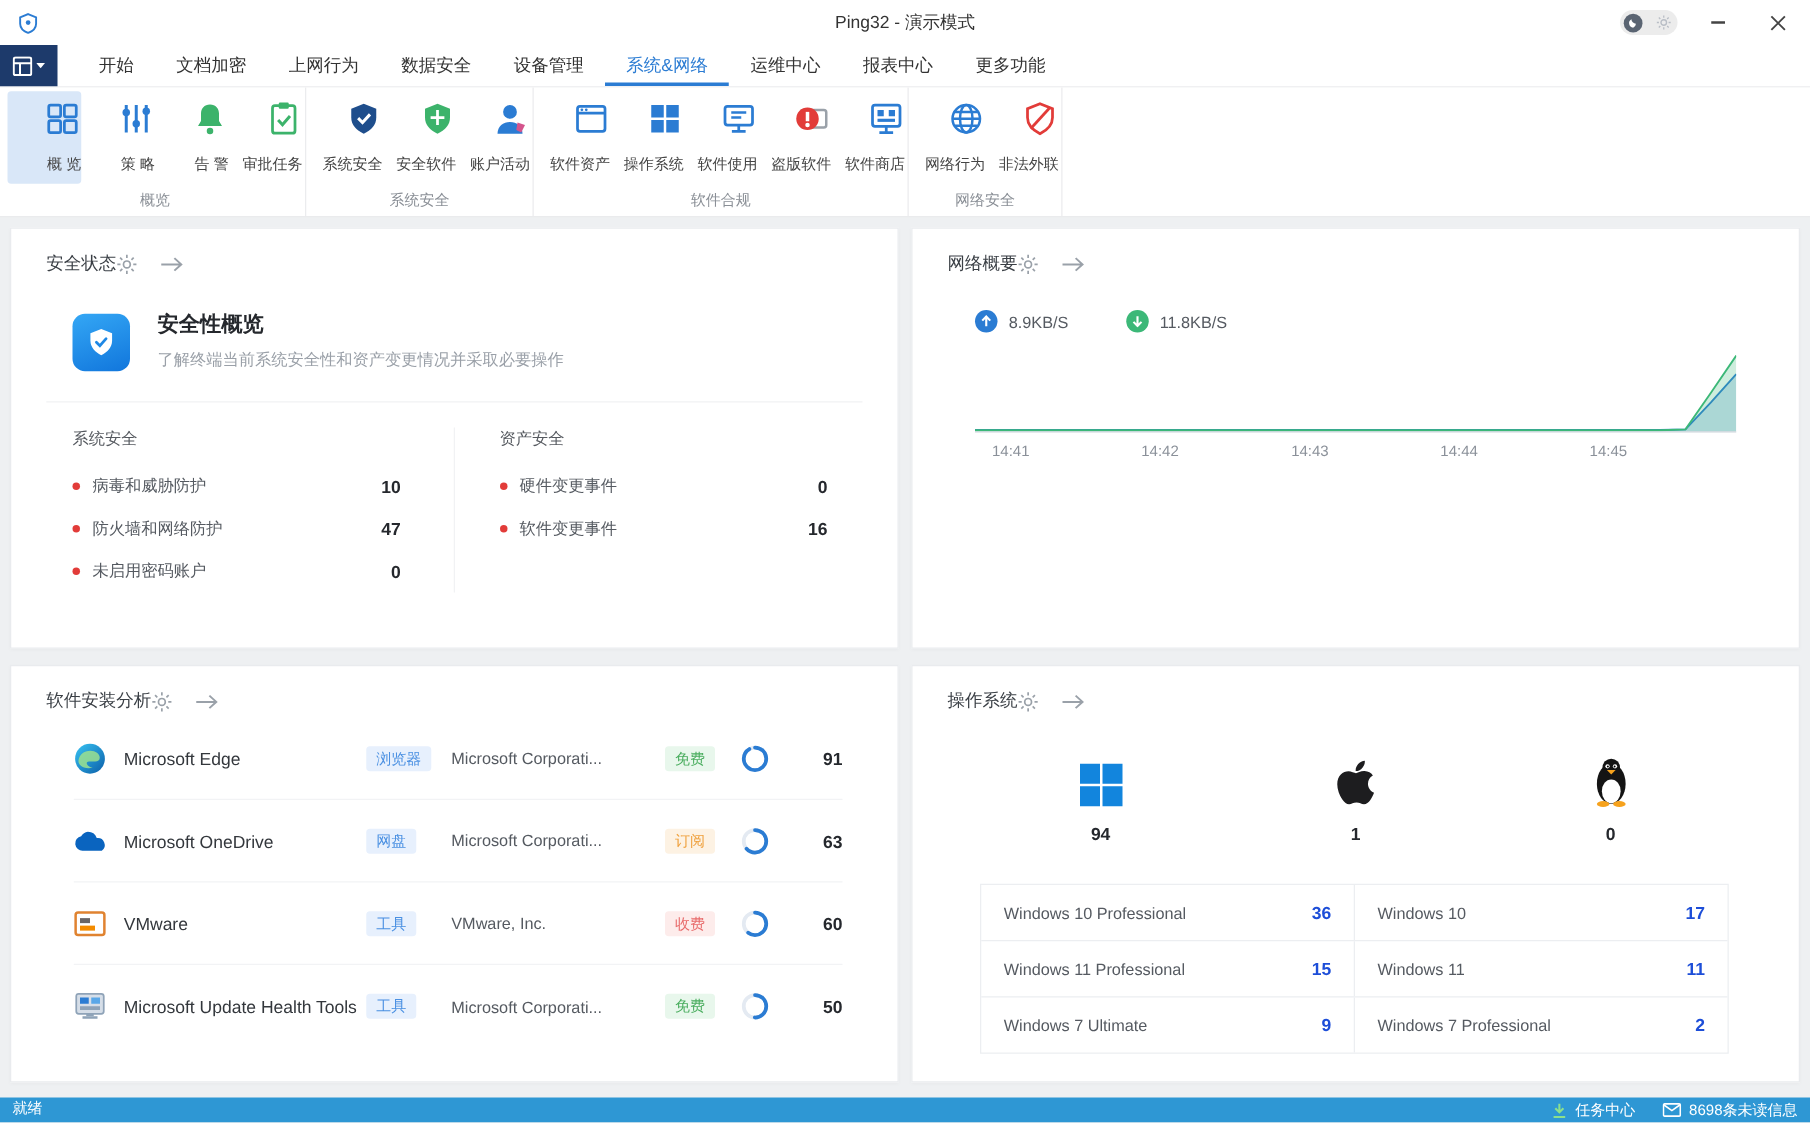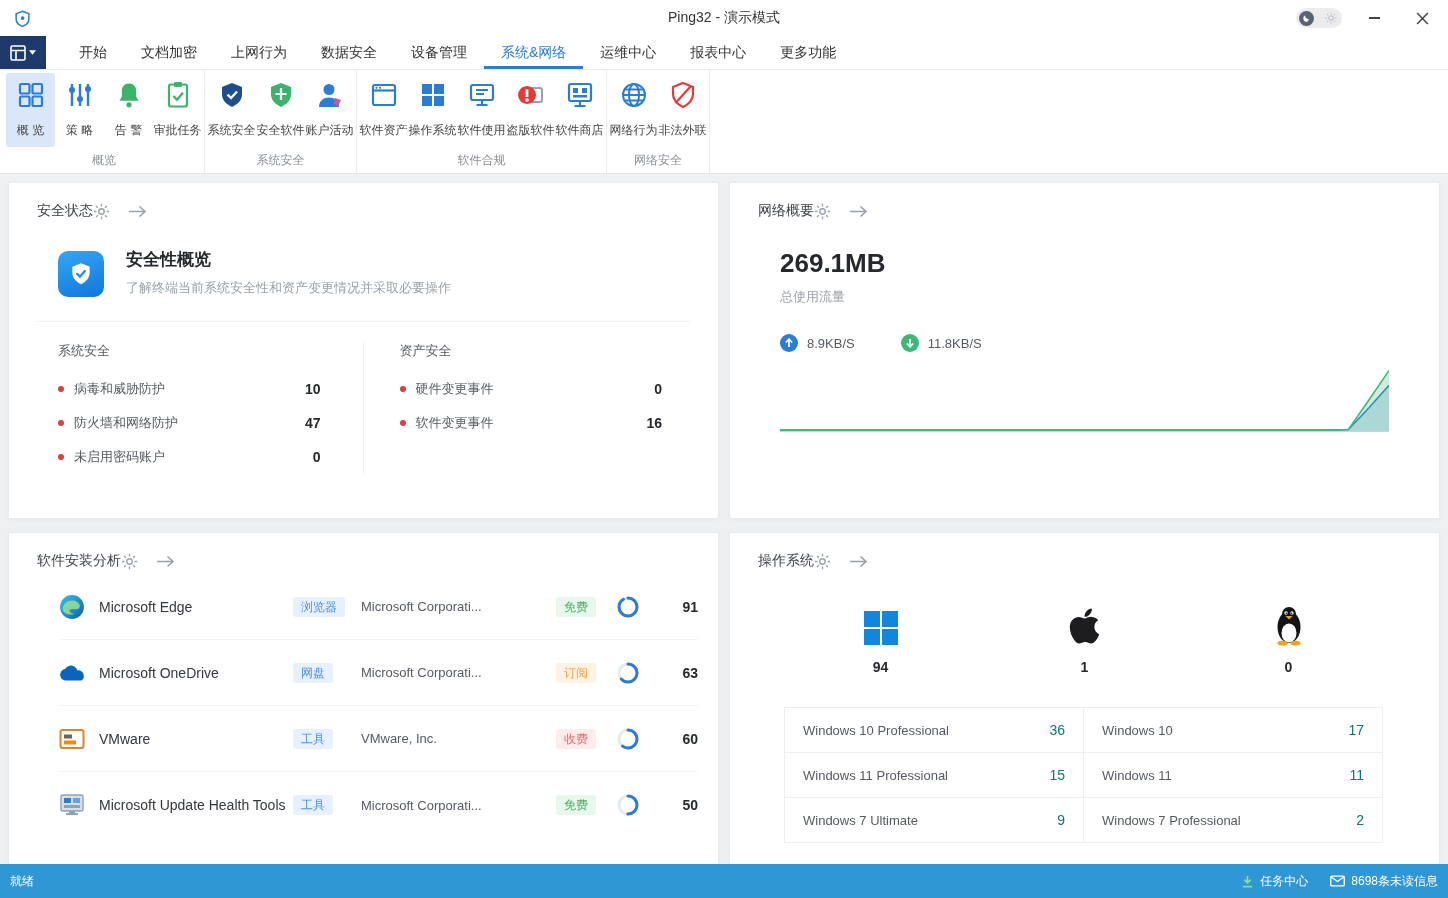--- a/index.html
+++ b/index.html
@@ -21,21 +21,21 @@
   .tabsrow{height:34px;background:#fff;display:flex;align-items:stretch;border-bottom:1px solid #ebecee}
   .menu-btn{width:46px;background:#1d3a6b;display:flex;align-items:center;justify-content:center;gap:3px;cursor:pointer;flex:none}
   .tabs{display:flex;margin-left:16px}
   .tab{padding:0 17px;font-size:14px;line-height:32px;color:#333;cursor:pointer;white-space:nowrap}
   .tab.active{color:#2b7cd3;box-shadow:inset 0 -3px 0 #2b7cd3}
 
   
   .toolbar{background:#fff;border-bottom:1px solid #e3e5e8;display:flex;align-items:stretch;height:104px;padding-left:4px}
   .rgroup{display:flex;flex-direction:column;border-right:1px solid #ebecee;padding:3px 2px 0}
   .ritems{display:flex;align-items:stretch;height:76px}
-  .ritem{width:49px;padding-top:7px;display:flex;flex-direction:column;align-items:center;gap:8px;border-radius:3px;cursor:pointer}
+  .ritem{width:59px;padding-top:7px;display:flex;flex-direction:column;align-items:flex-end;gap:8px;border-radius:3px;cursor:pointer}
   .ritem.selected{background:#d9e7f8}
   .rlabel{font-size:12px;color:#454545;white-space:nowrap}
   .rgroup-label{text-align:center;font-size:12px;color:#8a8f96;padding:5px 0 4px}
 
   
   .content{padding:8px 8px 0;display:grid;grid-template-columns:1fr 1fr;grid-template-rows:337px 334px;gap:13px 10px}
   .card{background:#fff;border:1px solid #e9ebee;box-shadow:0 1px 3px rgba(0,0,0,.03);overflow:hidden;position:relative}
   .card-h{display:flex;align-items:center;justify-content:flex-start;padding:19px 30px 0 28px}
   .card-title{font-size:14px;color:#3a3f45}
   .card-actions{display:flex;align-items:center;gap:18px}
@@ -66,21 +66,21 @@
   .rate-ic{width:18px;height:18px;border-radius:50%;display:flex;align-items:center;justify-content:center;flex:none}
   .rate-ic.up{background:#2b7cd3}
   .rate-ic.down{background:#3cb878}
   .net-chart{margin:14px 50px 0;height:66px;border-bottom:1px solid #ccd3da;position:relative}
   .net-chart svg{position:absolute;left:0;top:0;width:100%;height:100%}
   .net-ticks{position:relative;height:20px;margin:6px 50px 0;font-size:12px;color:#8a9099}
   .net-ticks span{position:absolute;top:2px;transform:translateX(-50%)}
   .t0{left:4.7%}.t1{left:24.3%}.t2{left:44%}.t3{left:63.6%}.t4{left:83.2%}
 
   
-  .soft-list{padding:4px 20px 0 50px}
+  .soft-list{padding:4px 44px 0 50px}
   .soft-row{display:flex;align-items:center;height:66px;border-bottom:1px solid #f2f3f5;cursor:pointer}
   .soft-row:last-child{border-bottom:none}
   .app-ic{width:30px;flex:none;display:flex;align-items:center}
   .app-name{width:194px;font-size:14px;color:#33373c;margin-left:10px;white-space:nowrap;overflow:hidden}
   .slot-cat{width:62px;flex:none}
   .badge{display:inline-block;font-size:12px;padding:4px 8px;border-radius:3px;line-height:1;white-space:nowrap}
   .b-blue{background:#e7f0fd;color:#4a90e2}
   .b-green{background:#e8f7ec;color:#49ad5e}
   .b-orange{background:#fdf2e3;color:#efa03c}
   .b-red{background:#fdeceb;color:#e86b6b}
@@ -93,24 +93,24 @@
   .os-plats{display:flex;justify-content:center;padding-top:34px}
   .os-plat{width:204px;display:flex;flex-direction:column;align-items:center;gap:13px}
   .os-plat-ic{height:42px;display:flex;align-items:flex-end}
   .os-count{font-size:14px;font-weight:bold;color:#25282d}
   .os-table{margin:32px 56px 0 54px;border:1px solid #eceef1}
   .os-tr{display:flex;border-bottom:1px solid #eceef1}
   .os-tr:last-child{border-bottom:none}
   .os-td{flex:1;display:flex;align-items:center;justify-content:space-between;height:44px;padding:0 18px}
   .os-td.left{border-right:1px solid #eceef1}
   .os-lbl{font-size:13px;color:#555a61}
-  .os-val{font-size:14px;font-weight:normal;color:#0f766e}
-
-  
-  .statusbar{position:absolute;left:0;right:0;bottom:0;height:34px;background:#2e97d4;display:flex;align-items:center;justify-content:space-between;padding:0 10px;color:#fff;font-size:12px}
+  .os-val{font-size:14px;font-weight:bold;color:#1d4ed8}
+
+  
+  .statusbar{position:absolute;left:0;right:0;bottom:0;height:20px;background:#2e97d4;display:flex;justify-content:space-between;padding:0 10px;color:#fff;font-size:12px}
   .sb-right{display:flex;align-items:center;gap:22px}
   .sb-item{display:flex;align-items:center;gap:6px;cursor:pointer}
 </style>
 </head>
 <body>
 
 <div class="titlebar">
   <span class="app-logo">
     <svg width="17" height="17" viewBox="0 0 20 20">
         <path d="M10 1.5l7.5 3v6c0 4.2-3 7-7.5 8.8C5.5 17.5 2.5 14.7 2.5 10.5v-6z" fill="none" stroke="#2b7cd3" stroke-width="1.8"></path>
@@ -403,24 +403,20 @@
               </g>
             </svg>
           </span>
         <span class="icon-btn">
             <svg width="19" height="13" viewBox="0 0 19 13">
               <path d="M1 6.5h16M11.5 1.5l5.5 5-5.5 5" stroke="#9aa1a9" stroke-width="1.6" fill="none"></path>
             </svg>
           </span>
       </span>
     </div>
-    <div class="net-total">
-      <div class="net-big">269.1MB</div>
-      <div class="net-sub">总使用流量</div>
-    </div>
     <div class="net-rates">
       <span class="rate">
         <span class="rate-ic up">
             <svg width="10" height="10" viewBox="0 0 10 10">
               <path d="M5 9V2M1.8 4.5L5 1.2l3.2 3.3" stroke="#fff" stroke-width="1.7" fill="none"></path>
             </svg>
           </span>
         <span>8.9KB/S</span>
       </span>
       <span class="rate">
@@ -432,20 +428,27 @@
         <span>11.8KB/S</span>
       </span>
     </div>
     <div class="net-chart">
       <svg viewBox="0 0 610 64" preserveAspectRatio="none">
           <polygon points="0,64 0.0,63.0 20.3,63.0 40.7,63.0 61.0,63.0 81.3,63.0 101.7,63.0 122.0,63.0 142.3,63.0 162.7,63.0 183.0,63.0 203.3,63.0 223.7,63.0 244.0,63.0 264.3,63.0 284.7,63.0 305.0,63.0 325.3,63.0 345.7,63.0 366.0,63.0 386.3,63.0 406.7,63.0 427.0,63.0 447.3,63.0 467.7,63.0 488.0,63.0 508.3,63.0 528.7,63.0 549.0,63.0 569.3,62.5 589.7,41.3 610.0,19.0 610,64" fill="rgba(43,124,211,0.22)"></polygon>
           <polyline points="0.0,63.0 20.3,63.0 40.7,63.0 61.0,63.0 81.3,63.0 101.7,63.0 122.0,63.0 142.3,63.0 162.7,63.0 183.0,63.0 203.3,63.0 223.7,63.0 244.0,63.0 264.3,63.0 284.7,63.0 305.0,63.0 325.3,63.0 345.7,63.0 366.0,63.0 386.3,63.0 406.7,63.0 427.0,63.0 447.3,63.0 467.7,63.0 488.0,63.0 508.3,63.0 528.7,63.0 549.0,63.0 569.3,62.5 589.7,41.3 610.0,19.0" fill="none" stroke="#2b7cd3" stroke-width="1.5"></polyline>
           <polygon points="0,64 0.0,63.2 20.3,63.2 40.7,63.2 61.0,63.2 81.3,63.2 101.7,63.2 122.0,63.2 142.3,63.2 162.7,63.2 183.0,63.2 203.3,63.2 223.7,63.2 244.0,63.2 264.3,63.2 284.7,63.2 305.0,63.2 325.3,63.2 345.7,63.2 366.0,63.2 386.3,63.2 406.7,63.2 427.0,63.2 447.3,63.2 467.7,63.2 488.0,63.2 508.3,63.2 528.7,63.2 549.0,63.2 569.3,62.5 589.7,33.7 610.0,4.4 610,64" fill="rgba(60,184,120,0.25)"></polygon>
           <polyline points="0.0,63.2 20.3,63.2 40.7,63.2 61.0,63.2 81.3,63.2 101.7,63.2 122.0,63.2 142.3,63.2 162.7,63.2 183.0,63.2 203.3,63.2 223.7,63.2 244.0,63.2 264.3,63.2 284.7,63.2 305.0,63.2 325.3,63.2 345.7,63.2 366.0,63.2 386.3,63.2 406.7,63.2 427.0,63.2 447.3,63.2 467.7,63.2 488.0,63.2 508.3,63.2 528.7,63.2 549.0,63.2 569.3,62.5 589.7,33.7 610.0,4.4" fill="none" stroke="#3cb878" stroke-width="1.5"></polyline>
         </svg>
+    </div>
+    <div class="net-ticks">
+      <span class="t0">14:41</span>
+      <span class="t1">14:42</span>
+      <span class="t2">14:43</span>
+      <span class="t3">14:44</span>
+      <span class="t4">14:45</span>
     </div>
   </div>
 
   <div class="card">
     <div class="card-h">
       <span class="card-title">软件安装分析</span>
       <span class="card-actions">
         <span class="icon-btn">
             <svg width="17" height="17" viewBox="0 0 20 20">
               <g stroke="#9aa1a9" stroke-width="1.6" fill="none">

